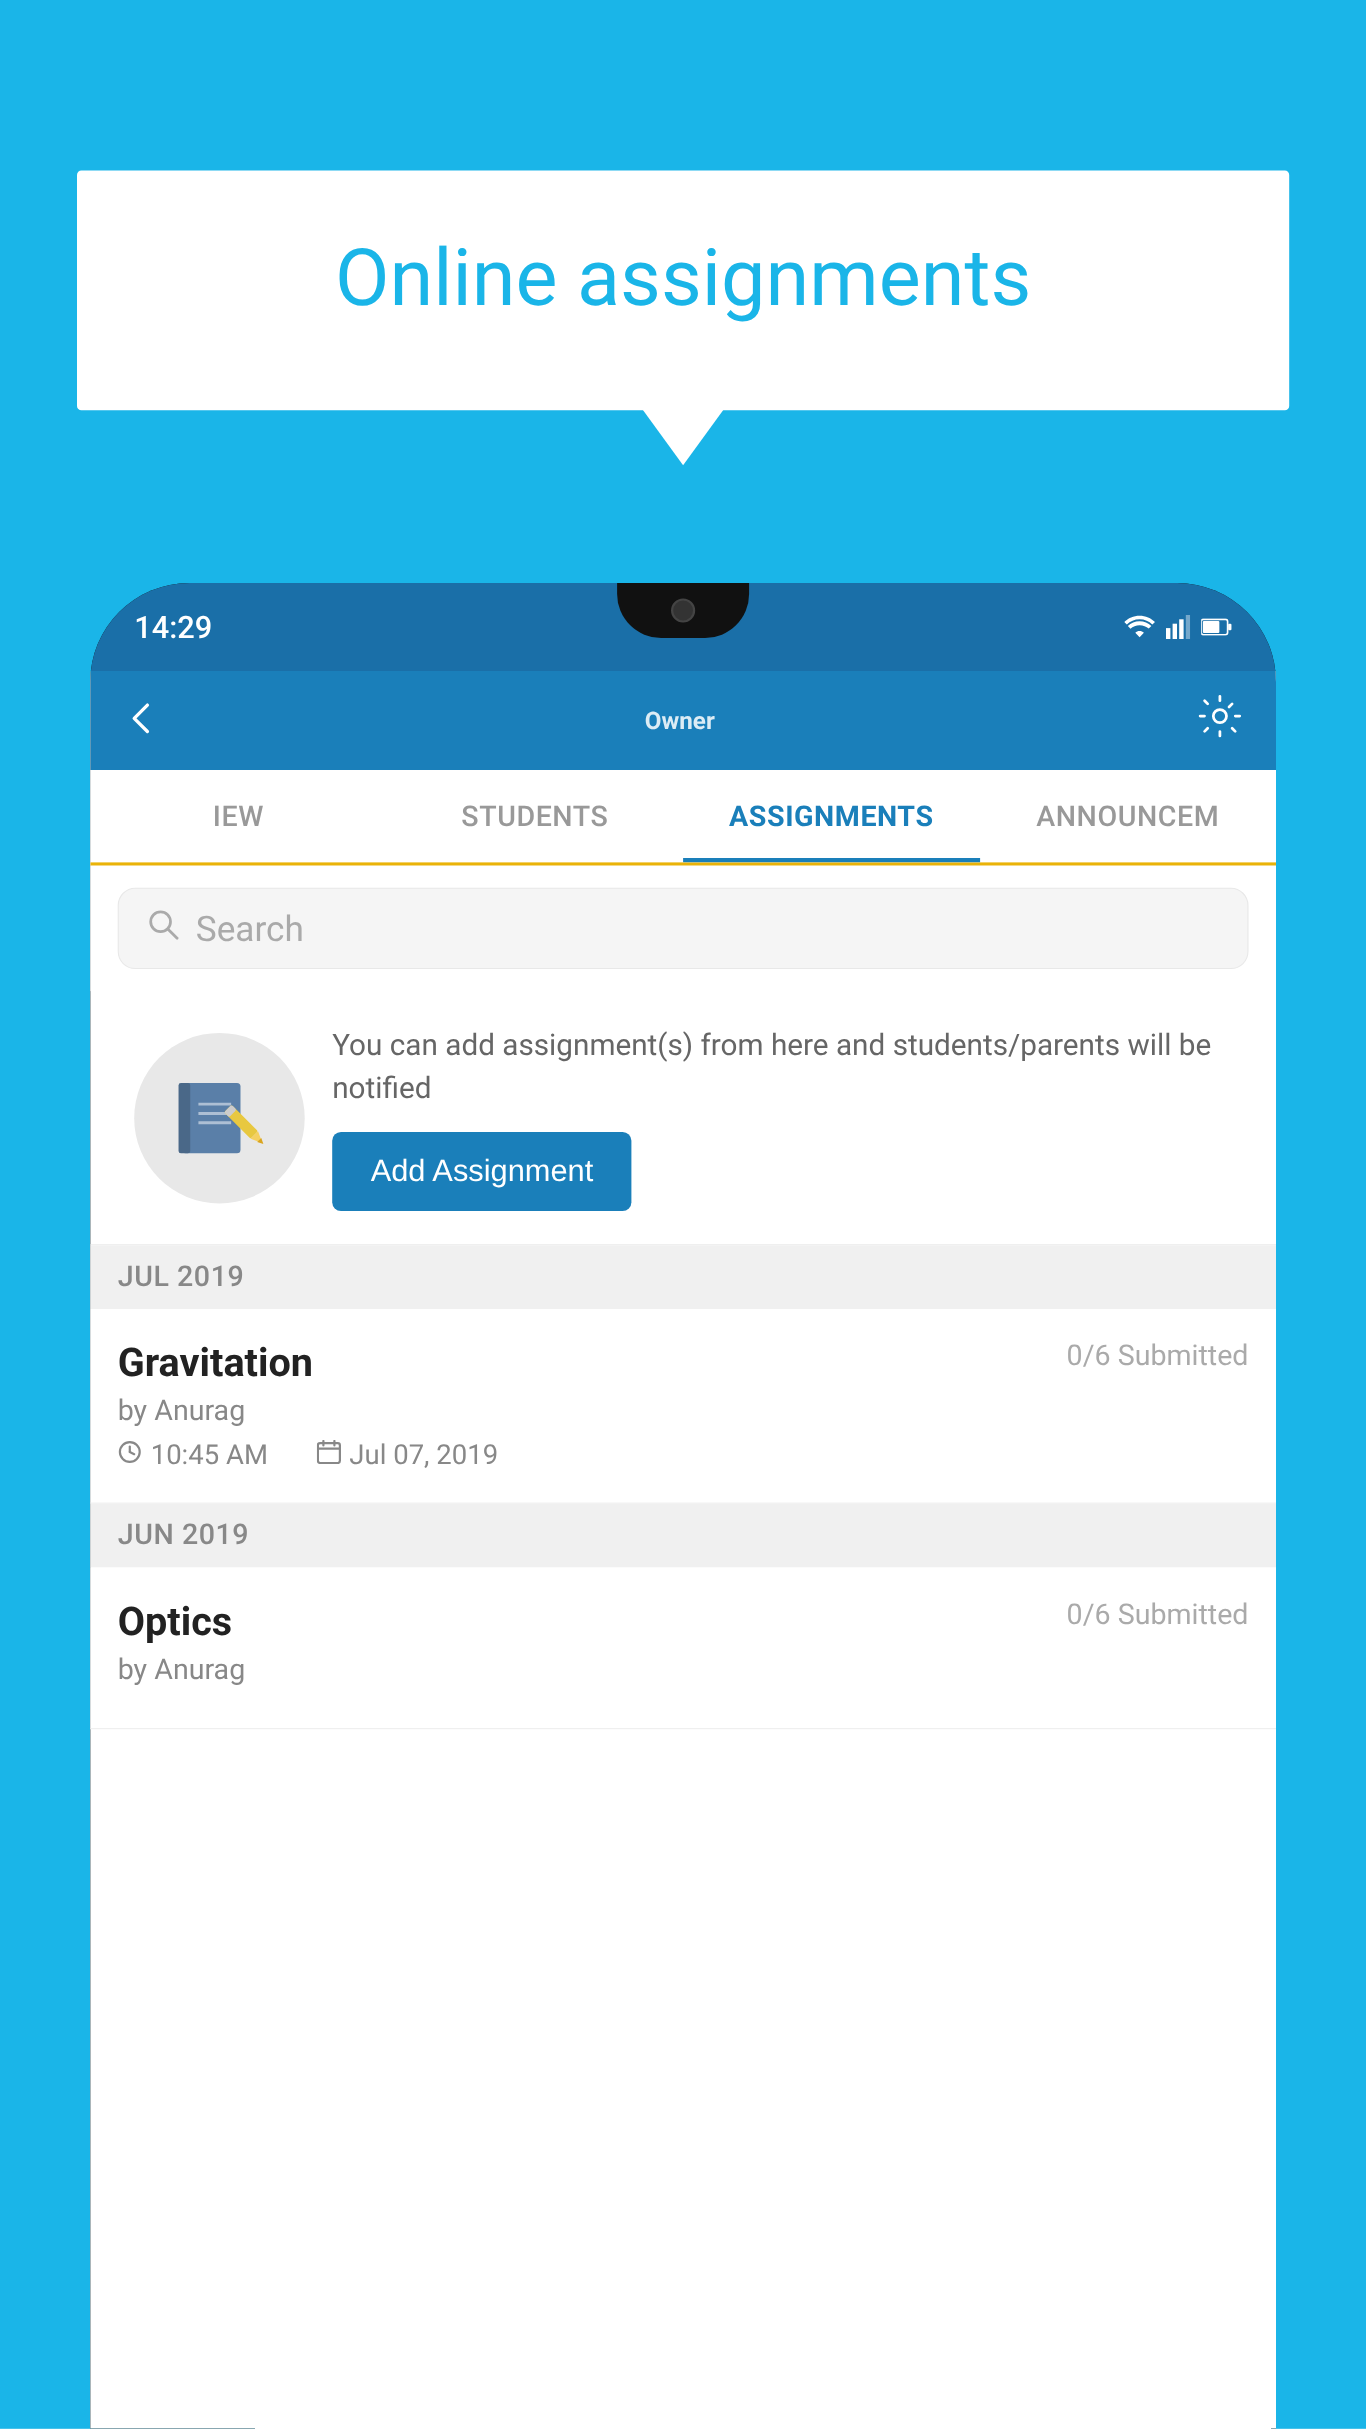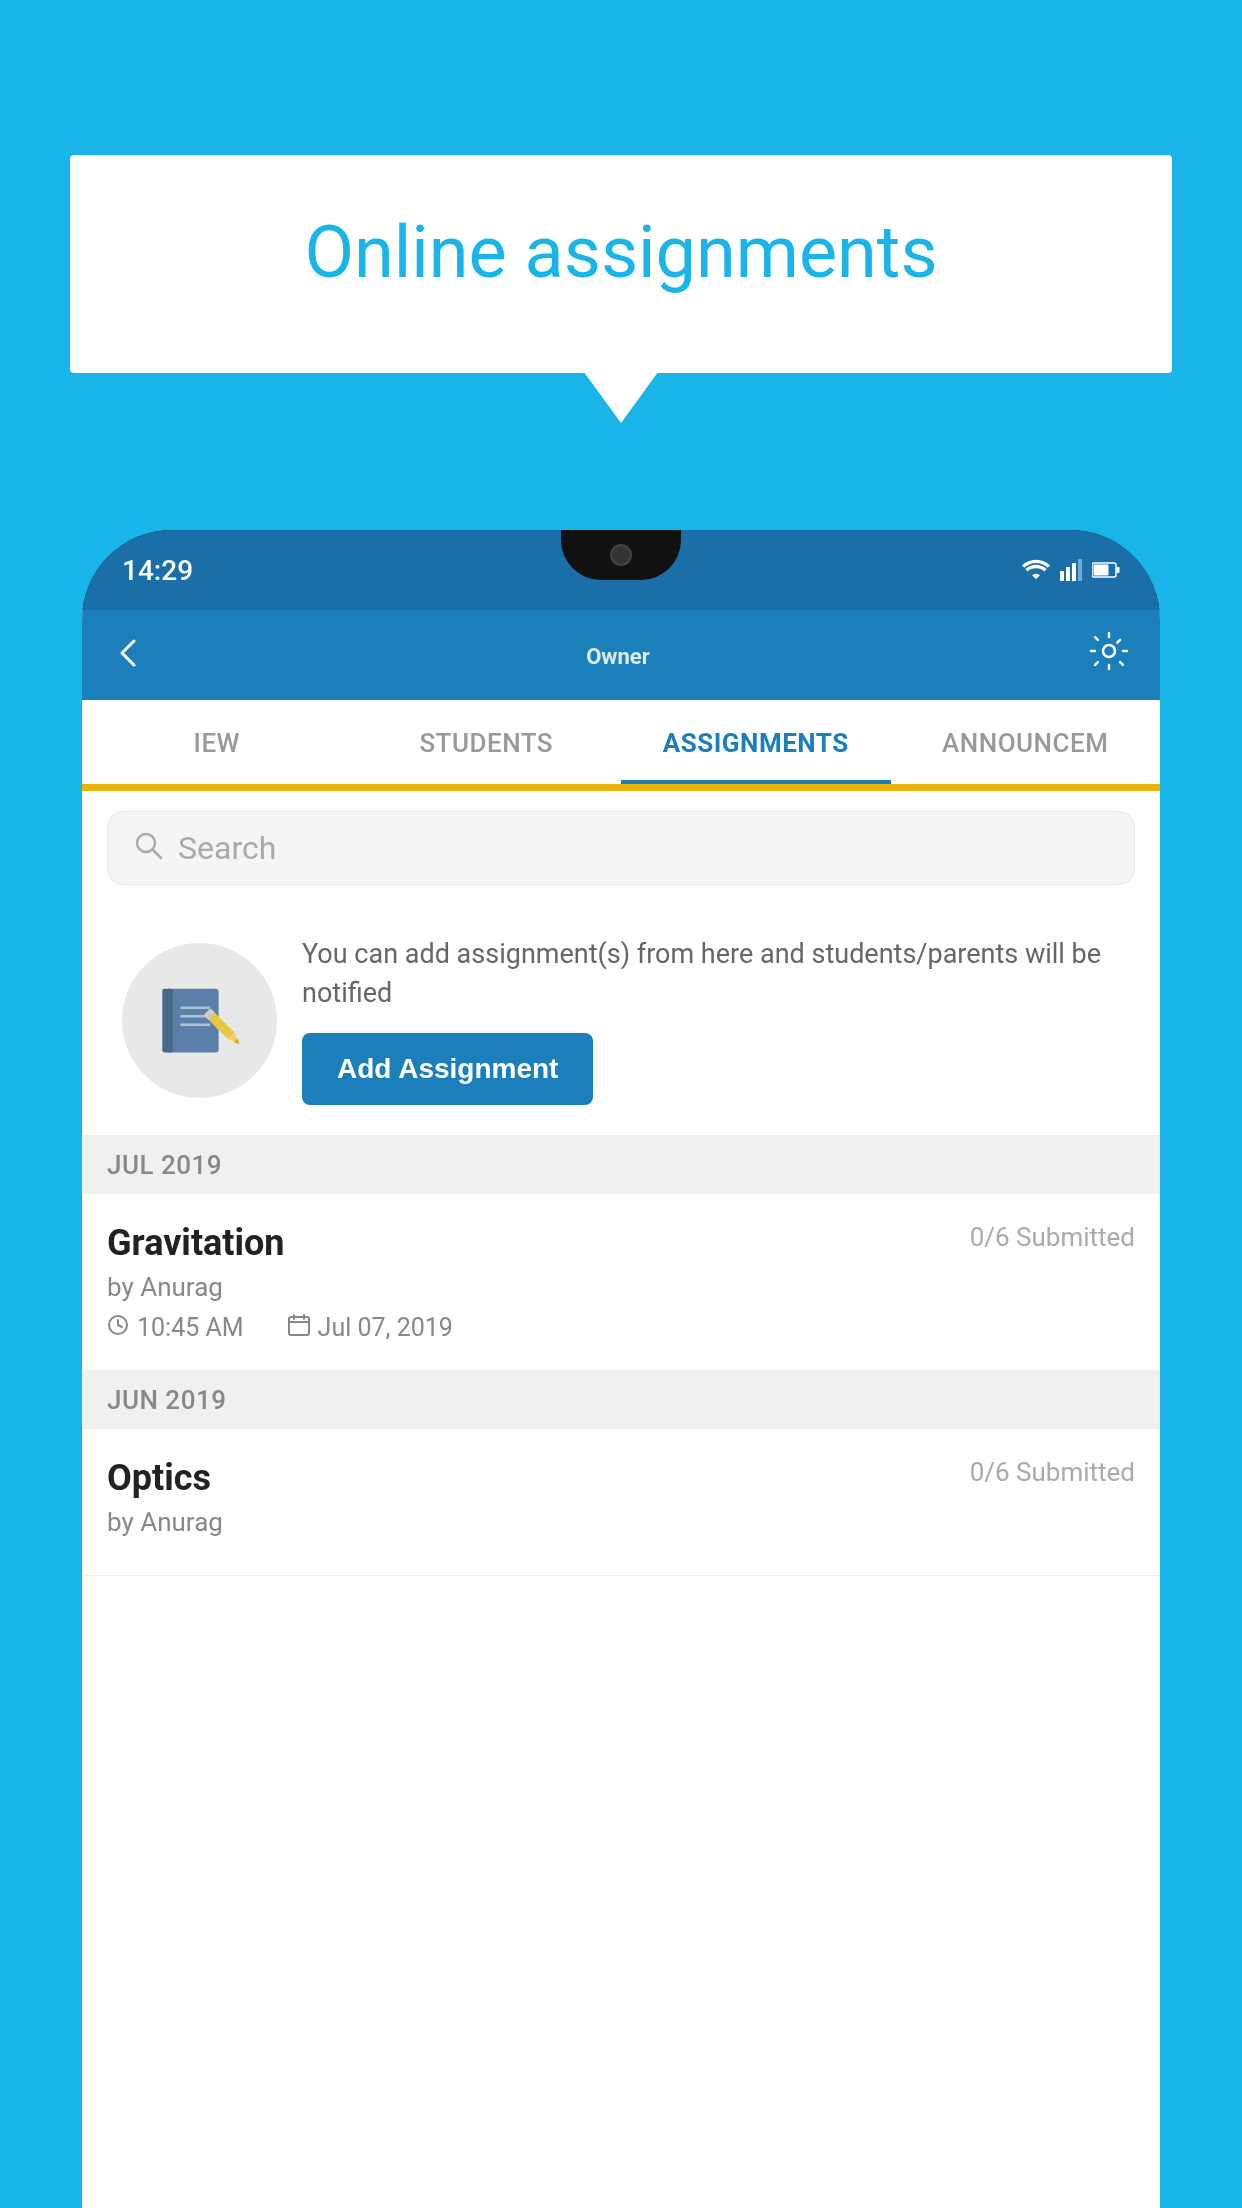--- a/index.html
+++ b/index.html
@@ -146,21 +146,21 @@
     .header-settings {
       color: white;
       font-size: 40px;
       cursor: pointer;
     }
 
     
     .tabs-container {
       background: white;
       display: flex;
-      border-bottom: 7px solid #eab308;
+      border-bottom: 3px solid #eab308;
       overflow: hidden;
       justify-content: space-between;
     }
 
     .tab-item {
       flex: 1;
       text-align: center;
       padding: 28px 10px 22px;
       font-size: 26px;
       color: #999;
@@ -234,21 +234,21 @@
       margin-bottom: 20px;
     }
 
     .add-assignment-btn {
       background: #1a7fba;
       color: white;
       border: none;
       border-radius: 8px;
       padding: 20px 35px;
       font-size: 28px;
-      font-weight: 700;
+      font-weight: 400;
       cursor: pointer;
     }
 
     
     .month-separator {
       background: #f0f0f0;
       padding: 14px 25px;
       font-size: 26px;
       color: #888;
       font-weight: 500;

